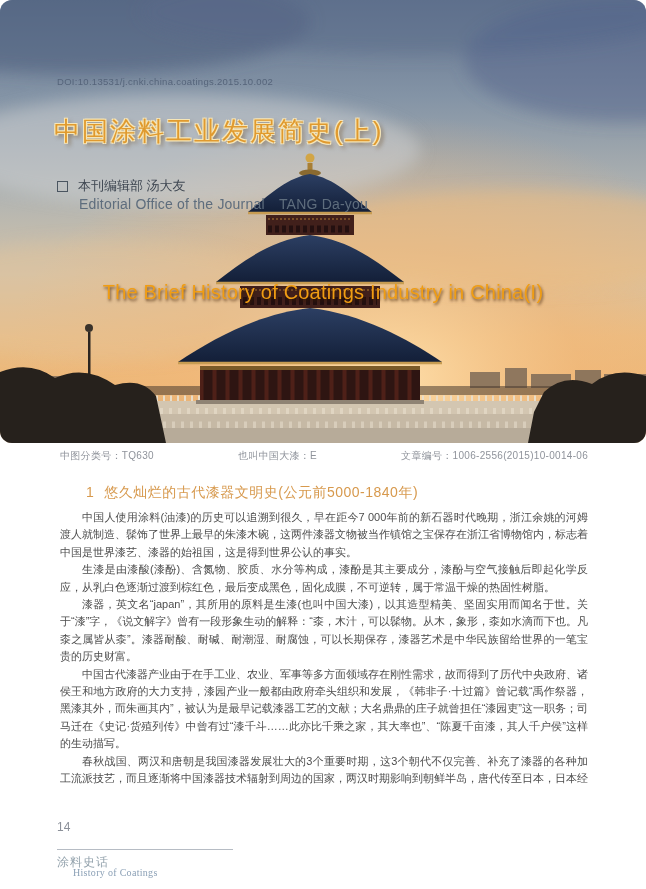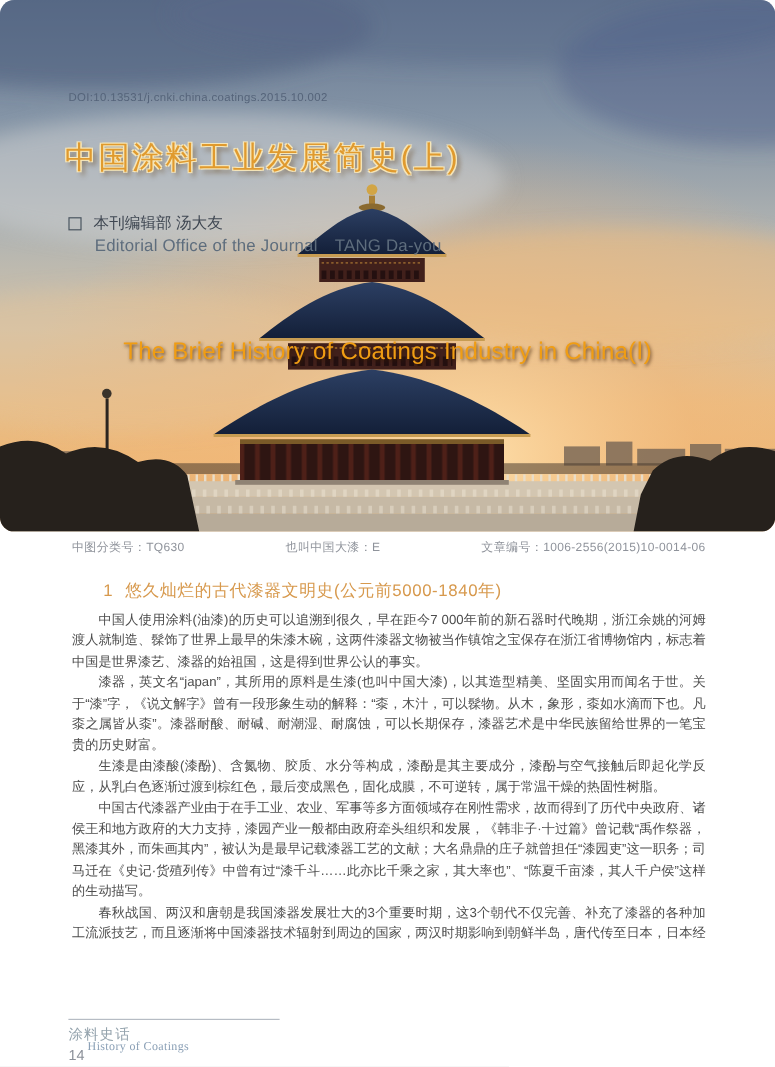--- a/index.html
+++ b/index.html
@@ -51,21 +51,21 @@
   .section-heading{
     margin:0 0 7px 0;padding-left:26px;font-size:14px;font-weight:normal;
     color:#d7994d;letter-spacing:.5px;
   }
   .section-heading .num{margin-right:10px;}
   .body-text p{
     margin:0;font-size:11px;line-height:17.4px;color:#4d4d4d;
     text-align:justify;text-indent:2em;
   }
   
-  .page-num{position:absolute;left:57px;top:872px;font-size:12px;color:#8b9099;}
+  .page-num{position:absolute;left:57px;top:820px;font-size:12px;color:#8b9099;}
   .footer-rule{position:absolute;left:57px;top:849px;width:176px;height:0;
     border-top:1px solid #b6bcc4;}
   .column-cn{position:absolute;left:57px;top:854px;font-size:12px;color:#93a2ac;letter-spacing:1px;}
   .column-en{position:absolute;left:57px;top:867px;font-size:10px;color:#8ba0b6;
     font-family:"Liberation Serif","DejaVu Serif",serif;letter-spacing:.3px;margin-left:16px;}
 </style>
 </head>
 <body>
 
 <div class="page">
@@ -182,22 +182,22 @@
     <span>中图分类号：TQ630</span>
     <span>也叫中国大漆：E</span>
     <span>文章编号：1006-2556(2015)10-0014-06</span>
   </div>
 
   <div class="body-text">
     <h2 class="section-heading">
       <span class="num">1</span><span>悠久灿烂的古代漆器文明史(公元前5000-1840年)</span>
     </h2>
     <p>中国人使用涂料(油漆)的历史可以追溯到很久，早在距今7 000年前的新石器时代晚期，浙江余姚的河姆渡人就制造、髹饰了世界上最早的朱漆木碗，这两件漆器文物被当作镇馆之宝保存在浙江省博物馆内，标志着中国是世界漆艺、漆器的始祖国，这是得到世界公认的事实。</p>
+    <p>生漆是由漆酸(漆酚)、含氮物、胶质、水分等构成，漆酚是其主要成分，漆酚与空气接触后即起化学反应，从乳白色逐渐过渡到棕红色，最后变成黑色，固化成膜，不可逆转，属于常温干燥的热固性树脂。</p>
     <p>漆器，英文名“japan”，其所用的原料是生漆(也叫中国大漆)，以其造型精美、坚固实用而闻名于世。关于“漆”字，《说文解字》曾有一段形象生动的解释：“桼，木汁，可以髹物。从木，象形，桼如水滴而下也。凡桼之属皆从桼”。漆器耐酸、耐碱、耐潮湿、耐腐蚀，可以长期保存，漆器艺术是中华民族留给世界的一笔宝贵的历史财富。</p>
-    <p>生漆是由漆酸(漆酚)、含氮物、胶质、水分等构成，漆酚是其主要成分，漆酚与空气接触后即起化学反应，从乳白色逐渐过渡到棕红色，最后变成黑色，固化成膜，不可逆转，属于常温干燥的热固性树脂。</p>
     <p>中国古代漆器产业由于在手工业、农业、军事等多方面领域存在刚性需求，故而得到了历代中央政府、诸侯王和地方政府的大力支持，漆园产业一般都由政府牵头组织和发展，《韩非子·十过篇》曾记载“禹作祭器，黑漆其外，而朱画其内”，被认为是最早记载漆器工艺的文献；大名鼎鼎的庄子就曾担任“漆园吏”这一职务；司马迁在《史记·货殖列传》中曾有过“漆千斗……此亦比千乘之家，其大率也”、“陈夏千亩漆，其人千户侯”这样的生动描写。</p>
     <p>春秋战国、两汉和唐朝是我国漆器发展壮大的3个重要时期，这3个朝代不仅完善、补充了漆器的各种加工流派技艺，而且逐渐将中国漆器技术辐射到周边的国家，两汉时期影响到朝鲜半岛，唐代传至日本，日本经</p>
   </div>
 
   <div class="page-num">14</div>
   <div class="footer-rule"></div>
   <div class="column-cn">涂料史话</div>
   <div class="column-en">History of Coatings</div>
 
 </div>

